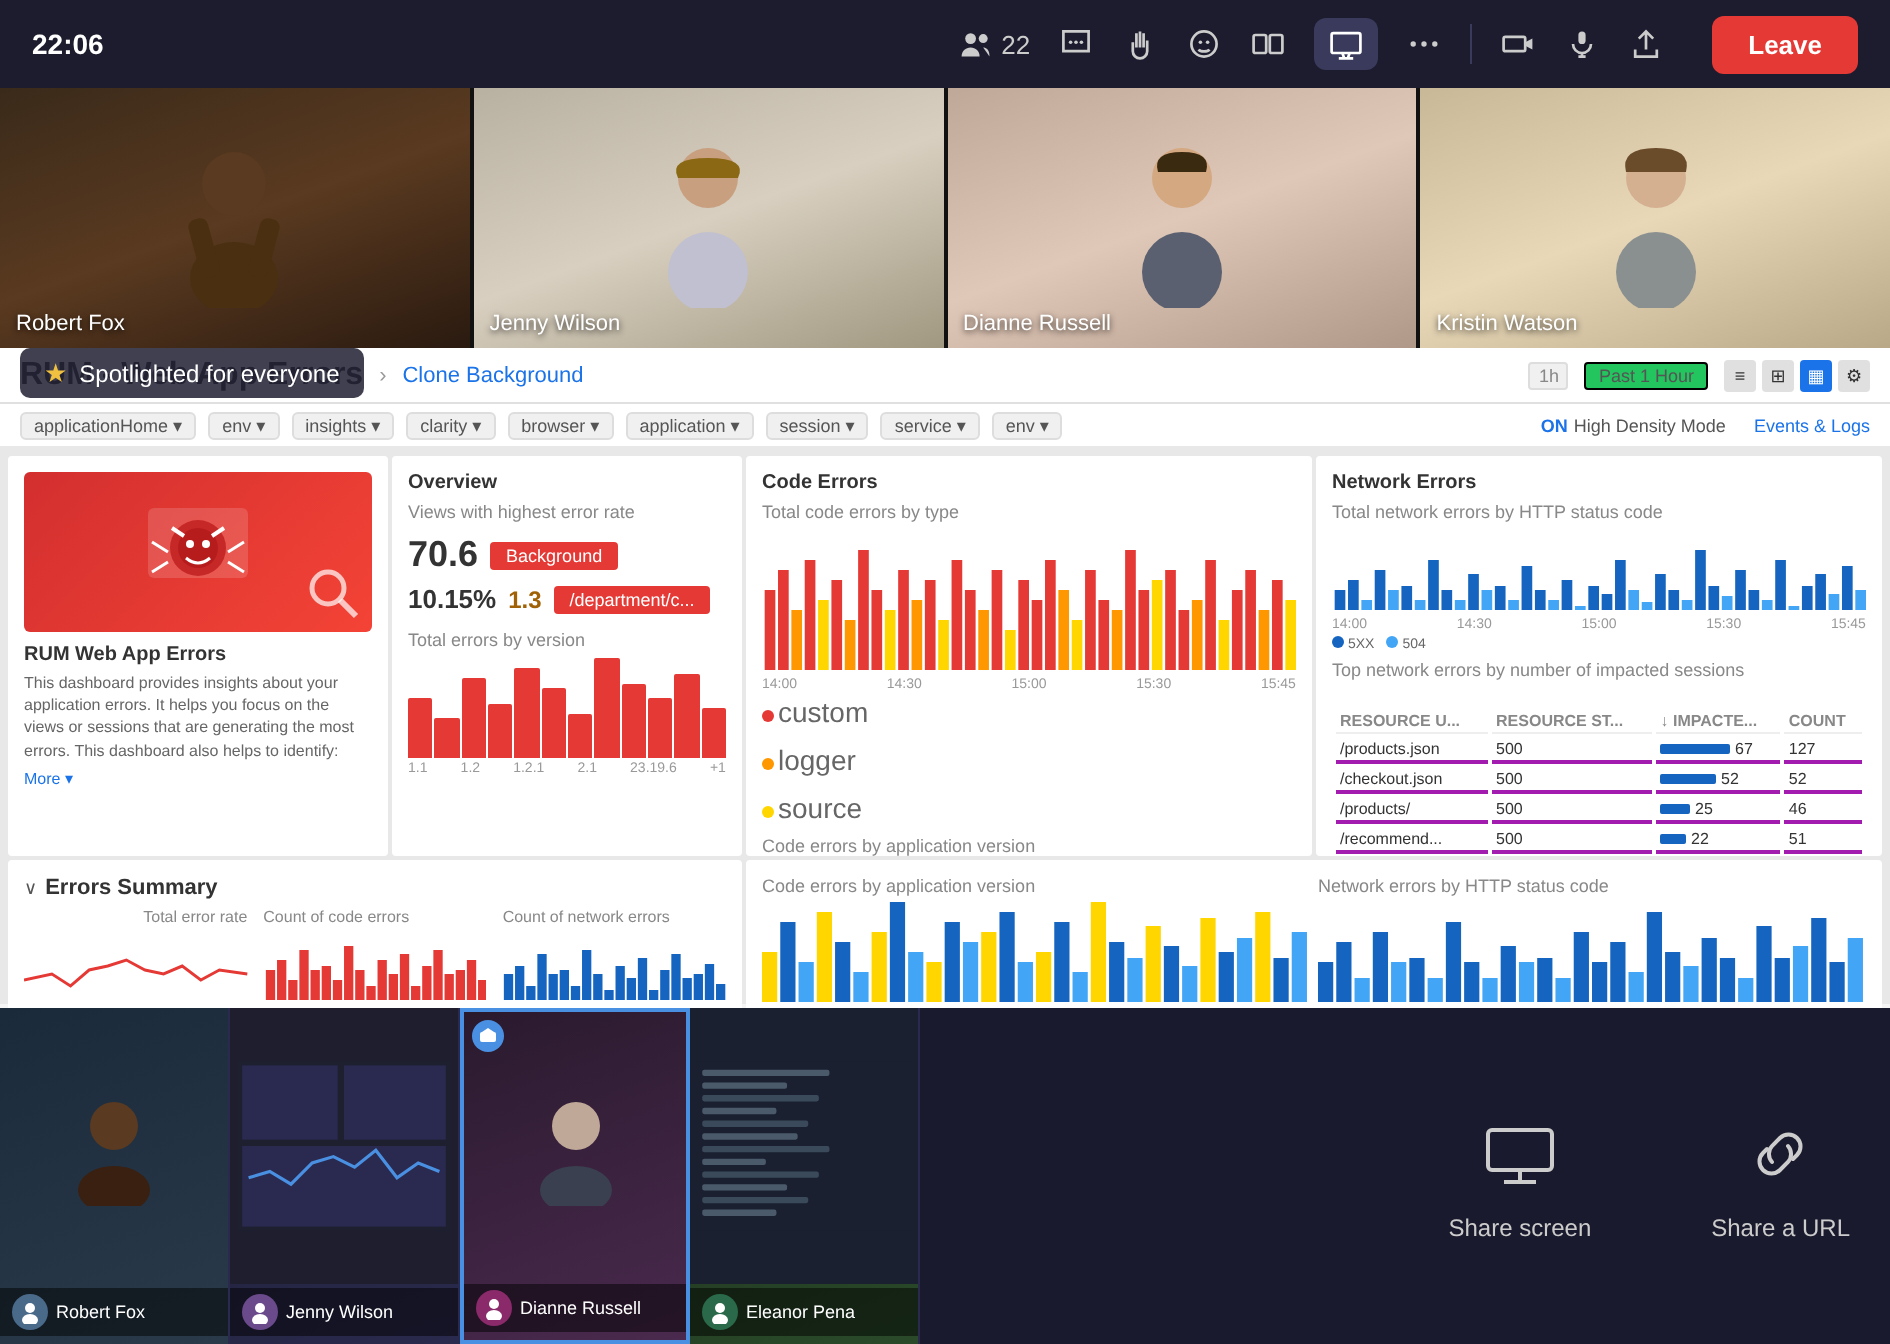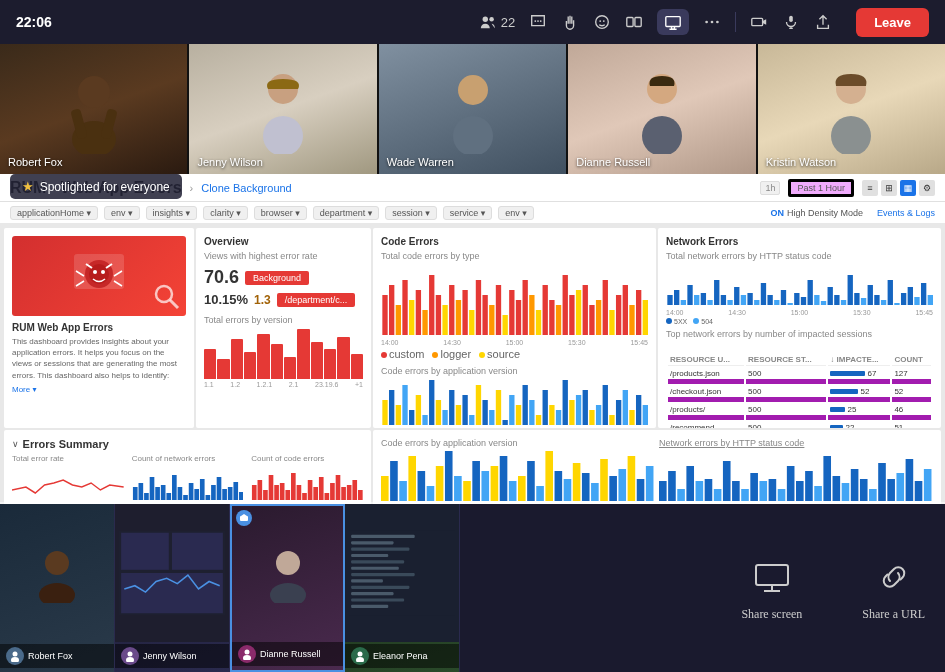--- a/index.html
+++ b/index.html
@@ -103,26 +103,26 @@
       margin-bottom: 6px; position: relative; overflow: hidden;
     }
     .overview-highlight {
       background: #e53935; color: #fff; padding: 2px 8px; border-radius: 2px; font-size: 9px;
     }
     .bar-chart-mini { height: 50px; display: flex; align-items: flex-end; gap: 1px; margin-top: 4px; }
     .bar-mini {
       flex: 1; background: #e53935; border-radius: 1px 1px 0 0;
     }
     .chart-area { height: 70px; position: relative; margin: 4px 0; }
-    .legend { display: flex; gap: 8px; font-size: 11px; color: #666; margin-top: 2px; }
+    .legend { display: flex; gap: 8px; font-size: 14px; color: #666; margin-top: 2px; flex-direction: column; }
     .legend-dot { width: 6px; height: 6px; border-radius: 50%; display: inline-block; margin-right: 2px; }
     .net-chart { height: 50px; display: flex; align-items: flex-end; gap: 1px; }
     .net-table { width: 100%; font-size: 8px; margin-top: 6px; }
     .net-table th { color: #888; font-weight: 600; text-align: left; padding: 1px 2px; border-bottom: 1px solid #eee; }
-    .net-table td { color: #333; padding: 1px 2px; border-bottom: 5px solid #a21caf; font-size: 8px; }
+    .net-table td { color: #333; padding: 1px 2px; border-bottom: 2px solid #a21caf; font-size: 8px; }
     .net-bar { background: #1565c0; height: 5px; border-radius: 1px; display: inline-block; }
 
     
     .thumbnail-strip {
       position: absolute; bottom: 0; left: 0; width: 945px; height: 168px;
       background: #1a1a2e; display: flex; align-items: stretch; gap: 0;
     }
     .thumb-video {
       width: 120px; flex-shrink: 0; position: relative; overflow: hidden;
       border-right: 1px solid #2a2a4e;
@@ -142,21 +142,21 @@
     .action-area {
       flex: 1; display: flex; align-items: center; justify-content: flex-end; padding: 0 20px; gap: 60px;
     }
     .action-btn {
       display: flex; flex-direction: column; align-items: center; gap: 8px;
       cursor: pointer; color: #ccc;
     }
     .action-btn-icon {
       width: 44px; height: 44px; display: flex; align-items: center; justify-content: center;
     }
-    .action-btn-label { font-size: 12px; color: #ccc; font-family: Liberation Serif, serif; }
+    .action-btn-label { font-size: 12px; color: #ccc; }
 
     
     .top-icons .sep { width: 1px; height: 20px; background: #3a3a5c; }
 
     
     .thumb-colored-grid { display: grid; grid-template-columns: 1fr 1fr 1fr; grid-template-rows: 1fr 1fr 1fr; gap: 2px; padding: 6px; height: 100%; }
     .thumb-colored-box { border-radius: 2px; }
   </style>
 </head>
 <body>
@@ -264,29 +264,20 @@
     <div style="width:100%;height:100%;display:flex;align-items:center;justify-content:center;">
       <svg width="60" height="90" viewBox="0 0 60 90">
         <circle cx="30" cy="25" r="15" fill="#c8a080"></circle>
         <path d="M15 25 Q10 15 30 15 Q50 15 45 25" fill="#8B6914"></path>
         <ellipse cx="30" cy="72" rx="20" ry="20" fill="#c0c0d0"></ellipse>
       </svg>
     </div>
     <div class="name-tag">Jenny Wilson</div>
   </div>
 
-  <div class="video-cell vc3">
-    <div style="width:100%;height:100%;display:flex;align-items:center;justify-content:center;">
-      <svg width="60" height="90" viewBox="0 0 60 90">
-        <circle cx="30" cy="26" r="15" fill="#c8a070"></circle>
-        <ellipse cx="30" cy="72" rx="20" ry="20" fill="#607080"></ellipse>
-      </svg>
-    </div>
-    <div class="name-tag">Wade Warren</div>
-  </div>
 
   <div class="video-cell vc4">
     <div style="width:100%;height:100%;display:flex;align-items:center;justify-content:center;">
       <svg width="60" height="90" viewBox="0 0 60 90">
         <circle cx="30" cy="25" r="15" fill="#d4a880"></circle>
         <path d="M18 22 Q15 12 30 12 Q45 12 42 22" fill="#3a2a10"></path>
         <ellipse cx="30" cy="72" rx="20" ry="20" fill="#5a6070"></ellipse>
       </svg>
     </div>
     <div class="name-tag">Dianne Russell</div>
@@ -310,36 +301,36 @@
 </div>
 
 <div class="dashboard-area">
 
   <div class="dash-header">
     <span style="font-weight:700;font-size:16px;color:#333;">RUM - Web App Errors</span>
     <span style="color:#999;font-size:11px;">›</span>
     <span style="color:#1a73e8;font-size:11px;cursor:pointer;">Clone Background</span>
     <div class="dash-spacer"></div>
     <span style="font-size:9px;color:#888;background:#f0f0f0;border:1px solid #ddd;border-radius:2px;padding:1px 4px;">1h</span>
-    <span style="font-size:9px;color:#555;background:#f0abfc;border:3px solid #000000;border-radius:2px;padding:1px 6px;">Past 1 Hour</span>
+    <span style="font-size:9px;color:#555;background:#22c55e;border:1px solid #000000;border-radius:2px;padding:1px 6px;">Past 1 Hour</span>
     <div class="dash-view-icons">
       <div class="dash-view-icon">≡</div>
       <div class="dash-view-icon">⊞</div>
       <div class="dash-view-icon active">▦</div>
       <div class="dash-view-icon">⚙</div>
     </div>
   </div>
 
   <div class="filter-bar">
     <span class="filter-pill">applicationHome ▾</span>
     <span class="filter-pill">env ▾</span>
     <span class="filter-pill">insights ▾</span>
     <span class="filter-pill">clarity ▾</span>
     <span class="filter-pill">browser ▾</span>
-    <span class="filter-pill">department ▾</span>
+    <span class="filter-pill">application ▾</span>
     <span class="filter-pill">session ▾</span>
     <span class="filter-pill">service ▾</span>
     <span class="filter-pill">env ▾</span>
     <div class="dash-spacer"></div>
     <span class="density-toggle">
       <span style="color:#1a73e8;font-size:9px;font-weight:600;">ON</span>
       <span style="font-size:9px;color:#555;">High Density Mode</span>
     </span>
     <span style="font-size:9px;color:#1a73e8;margin-left:8px;">Events &amp; Logs</span>
   </div>
@@ -627,24 +618,52 @@
     </div>
 
     <div class="dash-panel" style="grid-column:1/3;grid-row:2;">
       <div style="display:flex;align-items:center;gap:4px;margin-bottom:4px;">
         <span style="font-size:9px;color:#555;cursor:pointer;">∨</span>
         <span style="font-size:11px;font-weight:700;color:#333;">Errors Summary</span>
       </div>
       <div style="display:grid;grid-template-columns:1fr 1fr 1fr;gap:8px;">
 
         <div>
-          <div style="font-size:8px;color:#888;margin-bottom:2px;">Total error rate</div>
+          <div style="font-size:8px;color:#888;margin-bottom:2px;text-align:right;">Total error rate</div>
           <svg width="100%" height="35" viewBox="0 0 120 35" preserveAspectRatio="none">
             <polyline points="0,25 15,22 25,28 35,20 45,18 55,15 65,20 75,22 85,18 95,25 105,20 120,22" fill="none" stroke="#e53935" stroke-width="1.5"></polyline>
           </svg>
+          
+        </div>
+
+        <div>
+          <div style="font-size:8px;color:#888;margin-bottom:2px;">Count of code errors</div>
+          <svg width="100%" height="35" viewBox="0 0 120 35" preserveAspectRatio="none">
+            <rect x="1" y="20" width="5" height="15" fill="#e53935"></rect>
+            <rect x="7" y="15" width="5" height="20" fill="#e53935"></rect>
+            <rect x="13" y="25" width="5" height="10" fill="#e53935"></rect>
+            <rect x="19" y="10" width="5" height="25" fill="#e53935"></rect>
+            <rect x="25" y="20" width="5" height="15" fill="#e53935"></rect>
+            <rect x="31" y="18" width="5" height="17" fill="#e53935"></rect>
+            <rect x="37" y="25" width="5" height="10" fill="#e53935"></rect>
+            <rect x="43" y="8" width="5" height="27" fill="#e53935"></rect>
+            <rect x="49" y="20" width="5" height="15" fill="#e53935"></rect>
+            <rect x="55" y="28" width="5" height="7" fill="#e53935"></rect>
+            <rect x="61" y="15" width="5" height="20" fill="#e53935"></rect>
+            <rect x="67" y="22" width="5" height="13" fill="#e53935"></rect>
+            <rect x="73" y="12" width="5" height="23" fill="#e53935"></rect>
+            <rect x="79" y="28" width="5" height="7" fill="#e53935"></rect>
+            <rect x="85" y="18" width="5" height="17" fill="#e53935"></rect>
+            <rect x="91" y="10" width="5" height="25" fill="#e53935"></rect>
+            <rect x="97" y="22" width="5" height="13" fill="#e53935"></rect>
+            <rect x="103" y="20" width="5" height="15" fill="#e53935"></rect>
+            <rect x="109" y="15" width="5" height="20" fill="#e53935"></rect>
+            <rect x="115" y="25" width="5" height="10" fill="#e53935"></rect>
+          </svg>
+          
           
         </div>
 
         <div>
           <div style="font-size:8px;color:#888;margin-bottom:2px;">Count of network errors</div>
           <svg width="100%" height="35" viewBox="0 0 120 35" preserveAspectRatio="none">
             <rect x="1" y="22" width="5" height="13" fill="#1565c0"></rect>
             <rect x="7" y="18" width="5" height="17" fill="#1565c0"></rect>
             <rect x="13" y="28" width="5" height="7" fill="#1565c0"></rect>
             <rect x="19" y="12" width="5" height="23" fill="#1565c0"></rect>
@@ -657,48 +676,20 @@
             <rect x="61" y="18" width="5" height="17" fill="#1565c0"></rect>
             <rect x="67" y="24" width="5" height="11" fill="#1565c0"></rect>
             <rect x="73" y="14" width="5" height="21" fill="#1565c0"></rect>
             <rect x="79" y="30" width="5" height="5" fill="#1565c0"></rect>
             <rect x="85" y="20" width="5" height="15" fill="#1565c0"></rect>
             <rect x="91" y="12" width="5" height="23" fill="#1565c0"></rect>
             <rect x="97" y="24" width="5" height="11" fill="#1565c0"></rect>
             <rect x="103" y="22" width="5" height="13" fill="#1565c0"></rect>
             <rect x="109" y="17" width="5" height="18" fill="#1565c0"></rect>
             <rect x="115" y="27" width="5" height="8" fill="#1565c0"></rect>
-          </svg>
-          
-          
-        </div>
-
-        <div>
-          <div style="font-size:8px;color:#888;margin-bottom:2px;">Count of code errors</div>
-          <svg width="100%" height="35" viewBox="0 0 120 35" preserveAspectRatio="none">
-            <rect x="1" y="20" width="5" height="15" fill="#e53935"></rect>
-            <rect x="7" y="15" width="5" height="20" fill="#e53935"></rect>
-            <rect x="13" y="25" width="5" height="10" fill="#e53935"></rect>
-            <rect x="19" y="10" width="5" height="25" fill="#e53935"></rect>
-            <rect x="25" y="20" width="5" height="15" fill="#e53935"></rect>
-            <rect x="31" y="18" width="5" height="17" fill="#e53935"></rect>
-            <rect x="37" y="25" width="5" height="10" fill="#e53935"></rect>
-            <rect x="43" y="8" width="5" height="27" fill="#e53935"></rect>
-            <rect x="49" y="20" width="5" height="15" fill="#e53935"></rect>
-            <rect x="55" y="28" width="5" height="7" fill="#e53935"></rect>
-            <rect x="61" y="15" width="5" height="20" fill="#e53935"></rect>
-            <rect x="67" y="22" width="5" height="13" fill="#e53935"></rect>
-            <rect x="73" y="12" width="5" height="23" fill="#e53935"></rect>
-            <rect x="79" y="28" width="5" height="7" fill="#e53935"></rect>
-            <rect x="85" y="18" width="5" height="17" fill="#e53935"></rect>
-            <rect x="91" y="10" width="5" height="25" fill="#e53935"></rect>
-            <rect x="97" y="22" width="5" height="13" fill="#e53935"></rect>
-            <rect x="103" y="20" width="5" height="15" fill="#e53935"></rect>
-            <rect x="109" y="15" width="5" height="20" fill="#e53935"></rect>
-            <rect x="115" y="25" width="5" height="10" fill="#e53935"></rect>
           </svg>
           
           
         </div>
       </div>
 
     </div>
 
     <div class="dash-panel" style="grid-column:3/5;grid-row:2;">
 
@@ -734,21 +725,21 @@
             <rect x="150" y="25" width="5" height="25" fill="#1565c0"></rect>
             <rect x="156" y="18" width="5" height="32" fill="#42a5f5"></rect>
             <rect x="162" y="5" width="5" height="45" fill="#ffd600"></rect>
             <rect x="168" y="28" width="5" height="22" fill="#1565c0"></rect>
             <rect x="174" y="15" width="5" height="35" fill="#42a5f5"></rect>
           </svg>
           
           
         </div>
         <div>
-          <div style="font-size:9px;color:#888;margin-bottom:3px;text-decoration:underline;">Network errors by HTTP status code</div>
+          <div style="font-size:9px;color:#888;margin-bottom:3px;">Network errors by HTTP status code</div>
           <svg width="100%" height="50" viewBox="0 0 180 50" preserveAspectRatio="none">
             <rect x="0" y="30" width="5" height="20" fill="#1565c0"></rect>
             <rect x="6" y="20" width="5" height="30" fill="#1565c0"></rect>
             <rect x="12" y="38" width="5" height="12" fill="#42a5f5"></rect>
             <rect x="18" y="15" width="5" height="35" fill="#1565c0"></rect>
             <rect x="24" y="30" width="5" height="20" fill="#42a5f5"></rect>
             <rect x="30" y="28" width="5" height="22" fill="#1565c0"></rect>
             <rect x="36" y="38" width="5" height="12" fill="#42a5f5"></rect>
             <rect x="42" y="10" width="5" height="40" fill="#1565c0"></rect>
             <rect x="48" y="30" width="5" height="20" fill="#1565c0"></rect>

